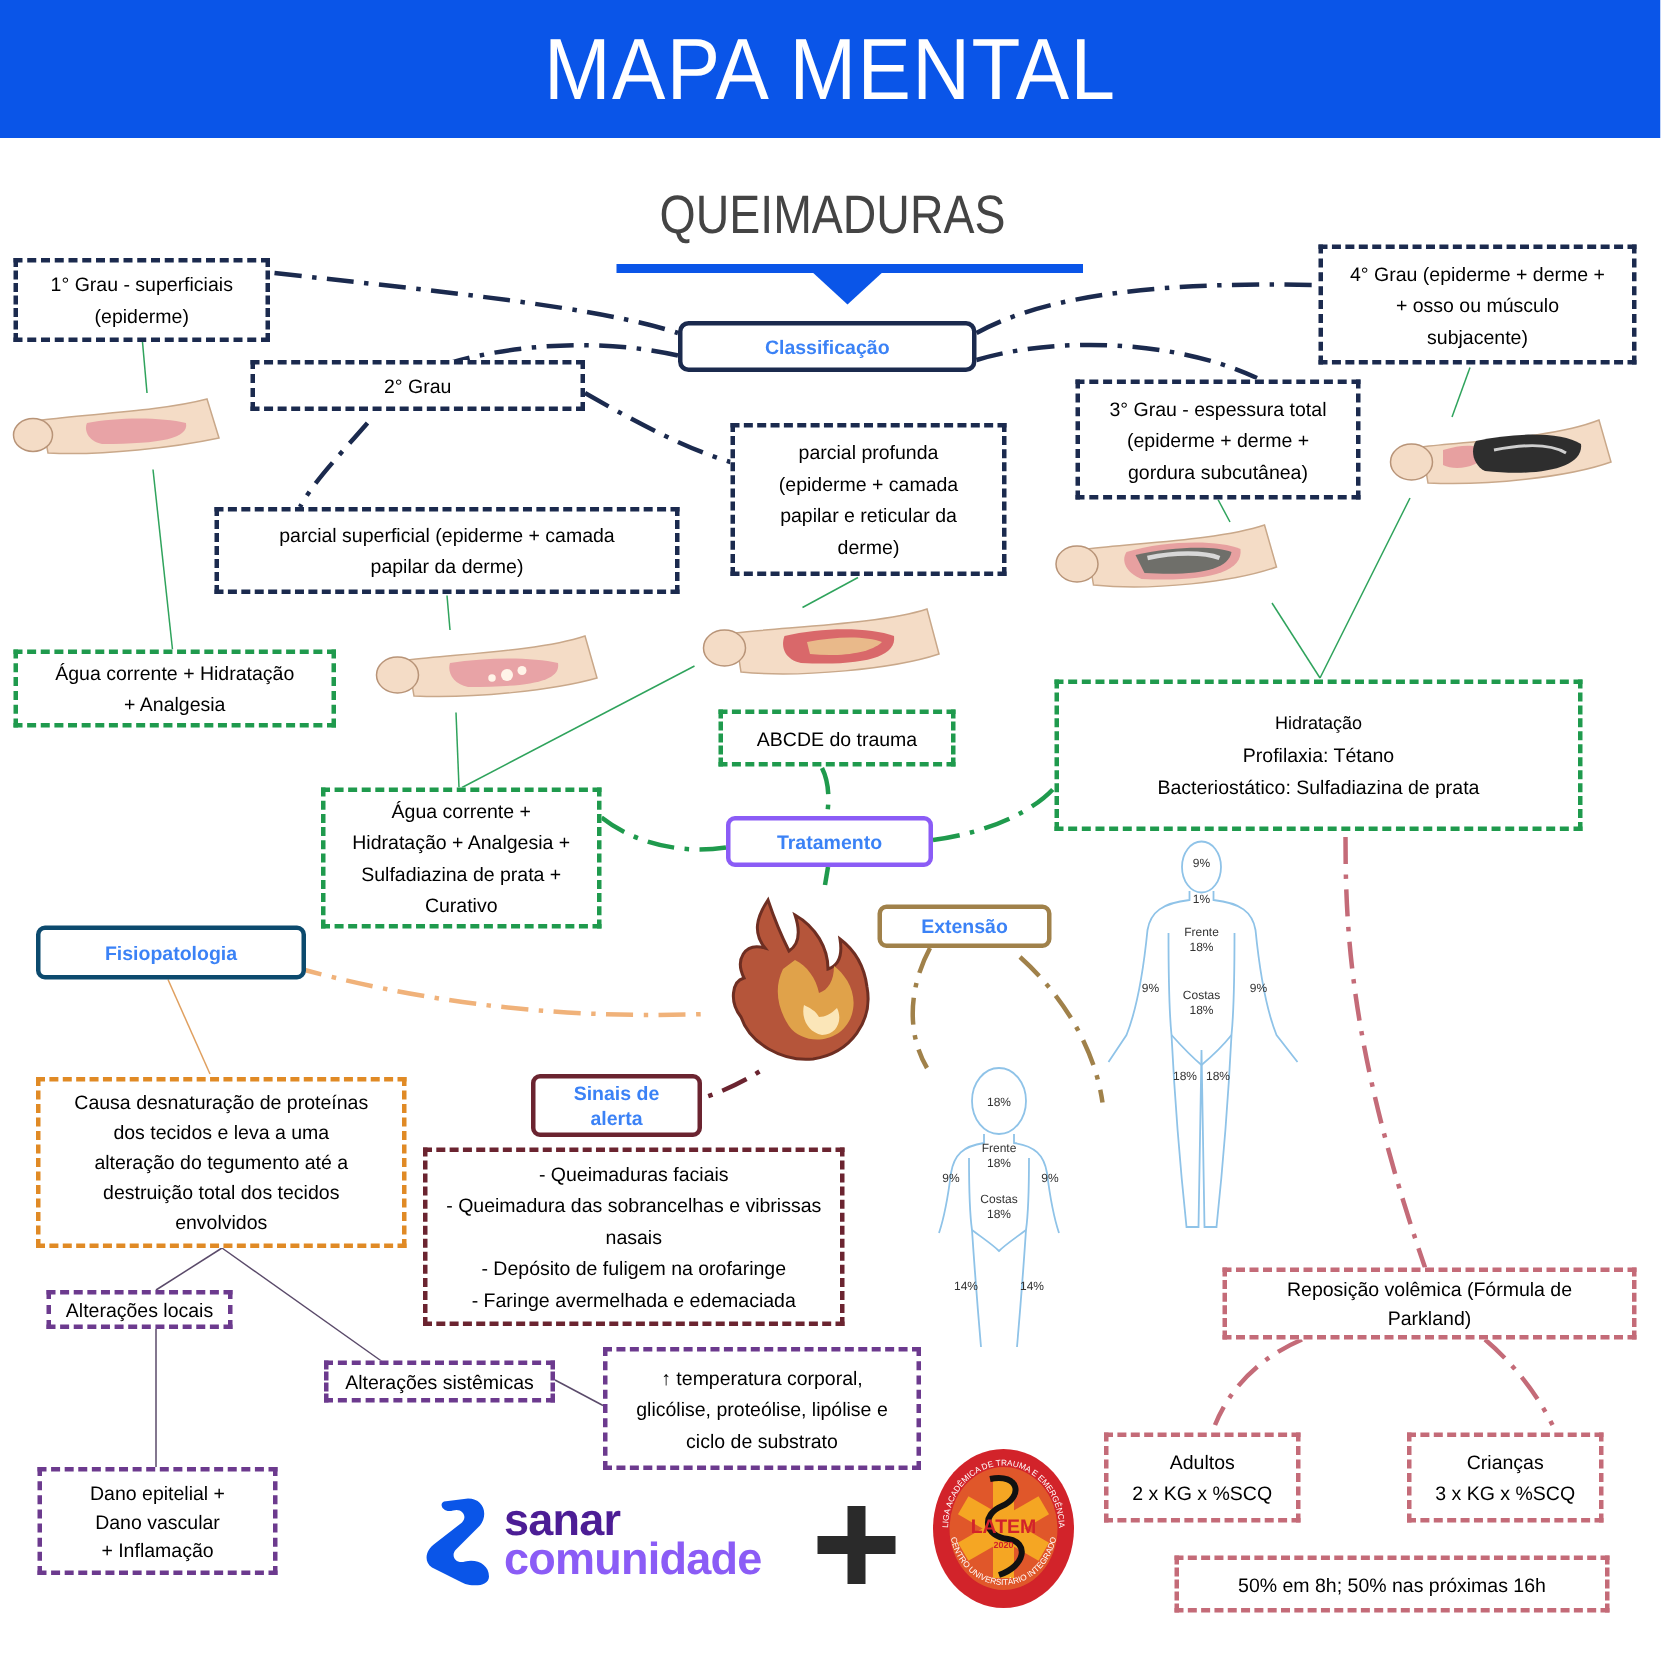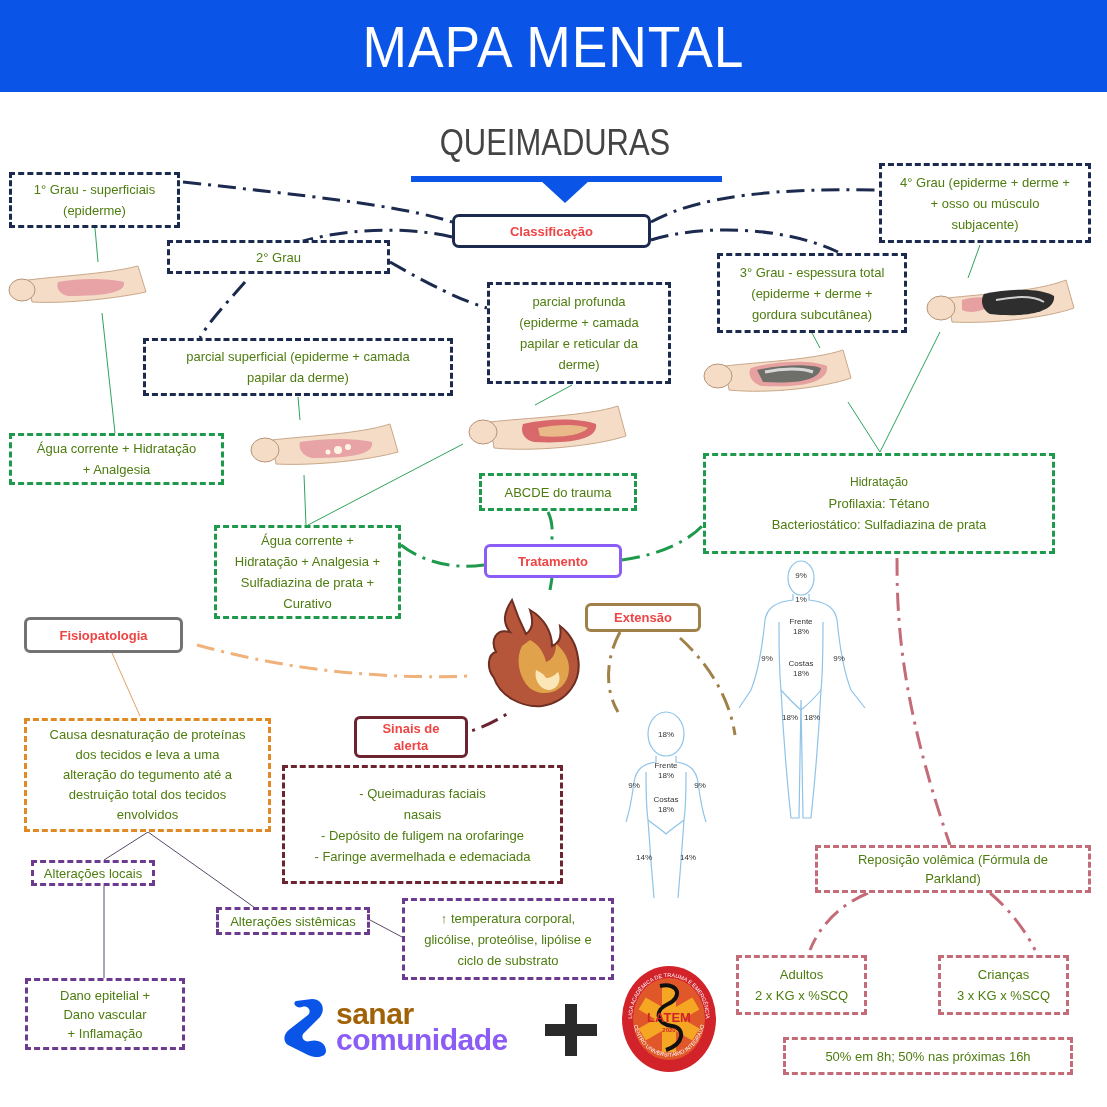--- a/index.html
+++ b/index.html
@@ -8,35 +8,35 @@
   .header { position:absolute; left:0; top:0; width:1107px; height:92px; background:#0a55e8;
             display:flex; align-items:center; justify-content:center; }
   .header h1 { margin:0; color:#fff; font-family:"Liberation Sans", sans-serif; font-weight:400;
                font-size:58px; letter-spacing:1px; transform:scaleX(0.92); }
   .subtitle { position:absolute; left:400px; top:122px; width:310px; text-align:center;
               font-size:36px; color:#444; font-weight:300; transform:scaleX(0.86); }
   .underline { position:absolute; left:411px; top:176px; width:311px; height:6px; background:#0a55e8; }
   svg.links { position:absolute; left:0; top:0; width:1107px; height:1107px; pointer-events:none; }
   .box { position:absolute; box-sizing:border-box; display:flex; flex-direction:column;
          align-items:center; justify-content:center; text-align:left;
-         font-size:13px; line-height:21px; color:#4d7c0f; padding:2px 6px; background:#fff; }
+         font-size:13px; line-height:21px; color:#000000; padding:2px 6px; background:#fff; }
   .dash-navy { border:3px dashed #1b2a4e; }
   .dash-green { border:3px dashed #1f9a4d; }
   .dash-orange { border:3px dashed #e08a25; }
   .dash-maroon { border:3px dashed #6b2430; }
   .dash-purple { border:3px dashed #6c3a8e; }
   .dash-rose { border:3px dashed #c46b78; }
   .hub { position:absolute; box-sizing:border-box; background:#fff; border-radius:6px;
          display:flex; align-items:center; justify-content:center; text-align:center;
-         font-size:13px; font-weight:700; color:#ef4444; line-height:17px; }
+         font-size:13px; font-weight:700; color:#3b82f6; line-height:17px; }
   .arm { position:absolute; }
   .body-fig { position:absolute; }
   .bf-label { font-family:"Liberation Sans", sans-serif; font-size:8px; fill:#333; text-anchor:middle; }
   .logo-sanar { position:absolute; left:282px; top:993px; width:240px; height:70px; }
-  .sanar-top { position:absolute; left:54px; top:4px; font-size:30px; color:#a16207; font-weight:700; letter-spacing:-0.5px; }
+  .sanar-top { position:absolute; left:54px; top:4px; font-size:30px; color:#4c1d95; font-weight:700; letter-spacing:-0.5px; }
   .sanar-bot { position:absolute; left:54px; top:30px; font-size:30px; color:#8b5cf6; font-weight:700; letter-spacing:-0.5px; }
   .plus-sign { position:absolute; left:545px; top:1004px; width:52px; height:52px; }
   .plus-sign::before { content:""; position:absolute; left:20px; top:0; width:12px; height:52px; background:#2a2a2a; }
   .plus-sign::after { content:""; position:absolute; left:0; top:20px; width:52px; height:12px; background:#2a2a2a; }
   .latem { position:absolute; left:620px; top:964px; width:98px; height:110px; }
 </style>
 </head>
 <body>
 
 <div class="header">
@@ -196,21 +196,21 @@
   <span>Profilaxia: Tétano</span>
   <span>Bacteriostático:  Sulfadiazina de prata</span>
 </div>
 
 <svg class="arm" style="left:482px;top:592px;" width="104" height="120" viewBox="0 0 104 120">
   <path d="M30,8 C22,20 20,30 28,40 C14,36 8,48 14,60 C6,62 4,76 12,86 C18,104 40,116 60,114 C86,110 100,88 96,66 C94,50 86,40 78,34 C80,46 76,52 70,54 C70,40 62,26 48,18 C52,30 50,38 44,42 C38,30 34,20 30,8 Z" fill="#b5553a" stroke="#6e2e22" stroke-width="2"></path>
   <path d="M40,54 C34,66 36,80 44,92 C54,106 80,104 86,84 C90,70 82,58 74,52 C74,62 70,68 64,70 C62,60 56,52 48,48 Z" fill="#e0a24a"></path>
   <path d="M54,78 C52,86 56,96 66,98 C76,98 80,88 76,80 C72,84 68,86 64,86 C62,82 58,80 54,78 Z" fill="#fbe6b8"></path>
 </svg>
 
-<div class="hub" style="left:24px;top:617px;width:159px;height:36px;border:3px solid #737373;">
+<div class="hub" style="left:24px;top:617px;width:180px;height:36px;border:3px solid #0c4a6e;">
   <span>Fisiopatologia</span>
 </div>
 
 <div class="box dash-orange" style="left:24px;top:718px;width:247px;height:114px;line-height:20px;">
   <span>Causa desnaturação de proteínas</span>
   <span>dos tecidos e leva a uma</span>
   <span>alteração do tegumento até a</span>
   <span>destruição total dos tecidos</span>
   <span>envolvidos</span>
 </div>
@@ -235,20 +235,21 @@
   <span>ciclo de substrato</span>
 </div>
 
 <div class="hub" style="left:334px;top:716px;width:114px;height:42px;border:3px solid #6b2430;flex-direction:column;margin-left:20px;">
   <span>Sinais de</span>
   <span>alerta</span>
 </div>
 
 <div class="box dash-maroon" style="left:282px;top:765px;width:281px;height:119px;line-height:21px;">
   <span>- Queimaduras faciais</span>
+  <span>- Queimadura das sobrancelhas e vibrissas</span>
   <span>nasais</span>
   <span>- Depósito de fuligem na orofaringe</span>
   <span>- Faringe avermelhada e edemaciada</span>
 </div>
 
 <div class="hub" style="left:585px;top:603px;width:116px;height:29px;border:3px solid #a0814a;">
   <span>Extensão</span>
 </div>
 
 <svg class="body-fig" style="left:735px;top:560px;" width="140" height="270" viewBox="0 0 140 270">

